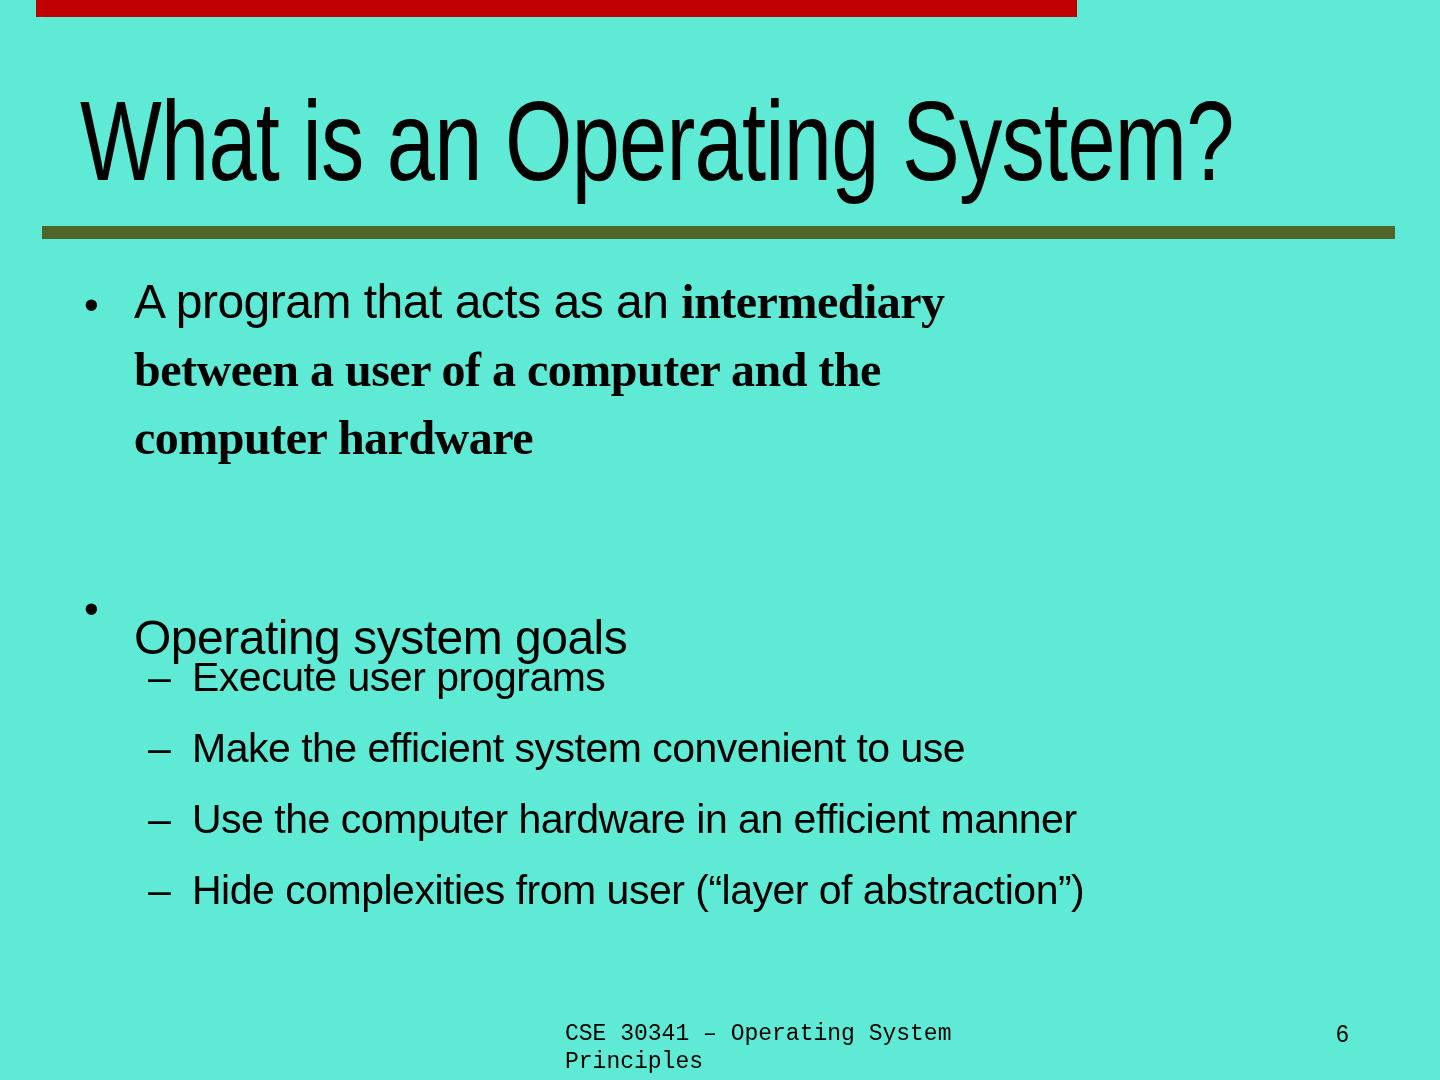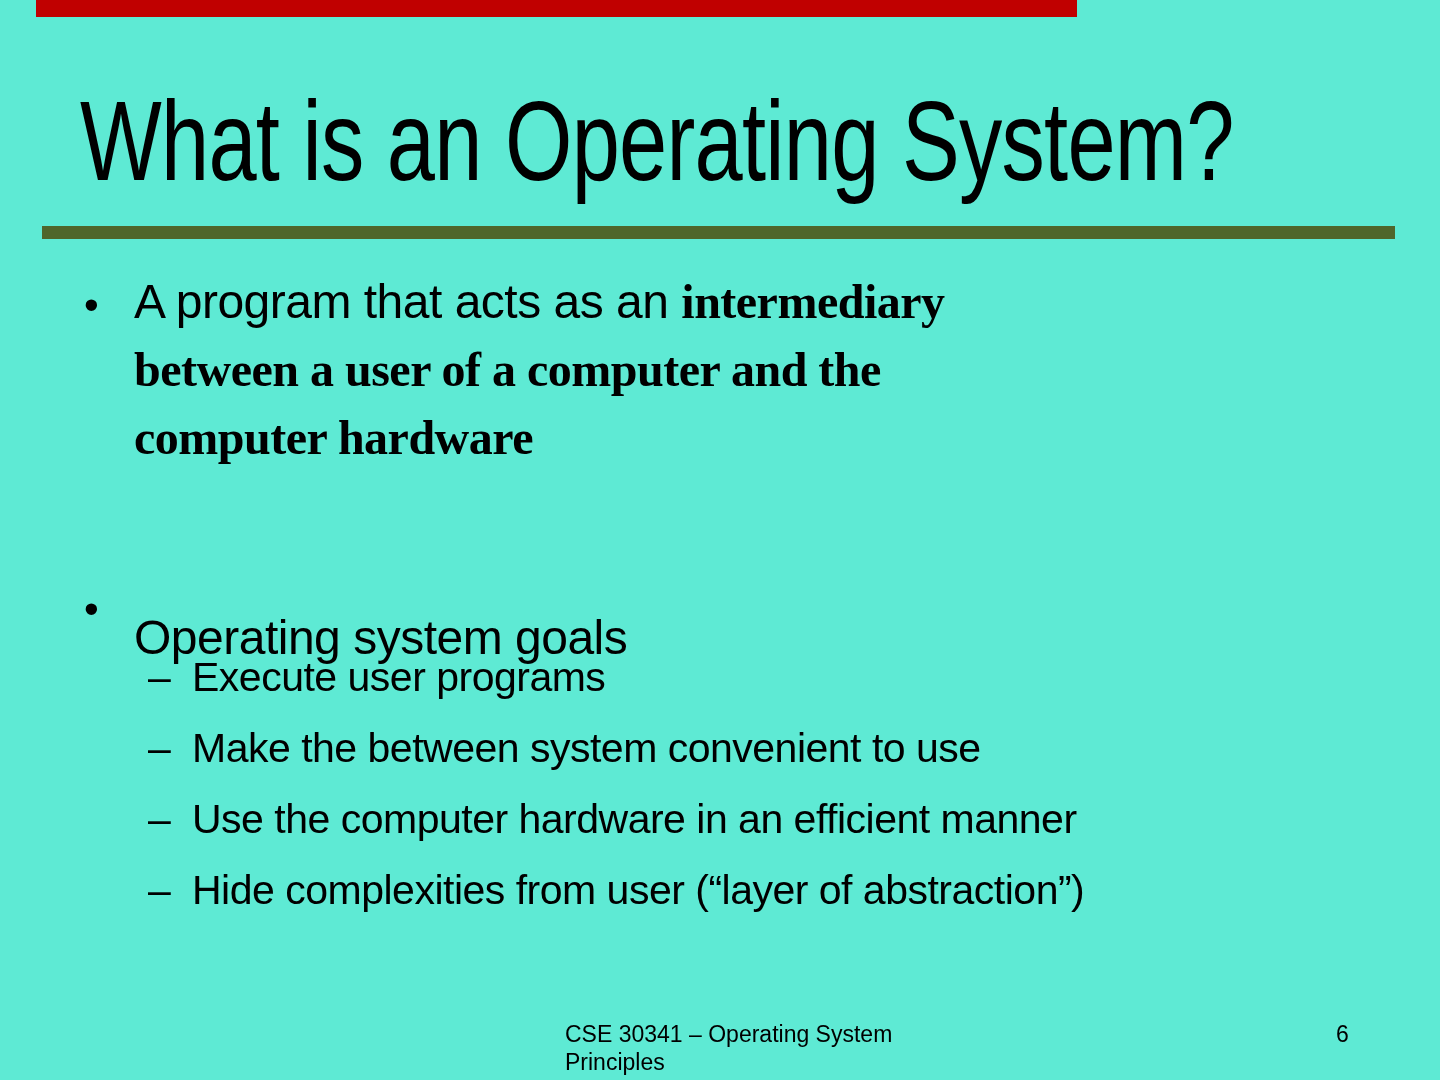--- a/index.html
+++ b/index.html
@@ -56,21 +56,21 @@
   .sub-list{
     position:absolute;left:148px;top:642px;
     font-size:41px;line-height:71px;
     letter-spacing:-0.5px;
   }
   .sub-item{white-space:nowrap;}
   .sub-dash{display:inline-block;width:44px;}
   
   .footer-text{
     position:absolute;left:565px;top:1020px;
-    font-size:23px;line-height:28px;
+    font-size:23px;line-height:28px;font-family:Liberation Mono, monospace;
   }
   .page-number{
     position:absolute;left:1336px;top:1020px;
     font-size:23px;line-height:28px;
   }
 </style>
 </head>
 <body>
 
 <div class="slide">
@@ -86,21 +86,21 @@
     <div><span>A program that acts as an </span><span class="bold">intermediary</span></div>
     <div class="bold">between a user of a computer and the</div>
     <div class="bold">computer hardware</div>
   </div>
 
   <span class="bullet-marker b2-marker">•</span>
   <div class="bullet2-text">Operating system goals</div>
 
   <div class="sub-list">
     <div class="sub-item"><span class="sub-dash">–</span><span>Execute user programs</span></div>
-    <div class="sub-item"><span class="sub-dash">–</span><span>Make the between system convenient to use</span></div>
+    <div class="sub-item"><span class="sub-dash">–</span><span>Make the efficient system convenient to use</span></div>
     <div class="sub-item"><span class="sub-dash">–</span><span>Use the computer hardware in an efficient manner</span></div>
     <div class="sub-item"><span class="sub-dash">–</span><span>Hide complexities from user (“layer of abstraction”)</span></div>
   </div>
 
   <div class="footer-text">
     <div>CSE 30341 – Operating System</div>
     <div>Principles</div>
   </div>
 
   <div class="page-number">6</div>

